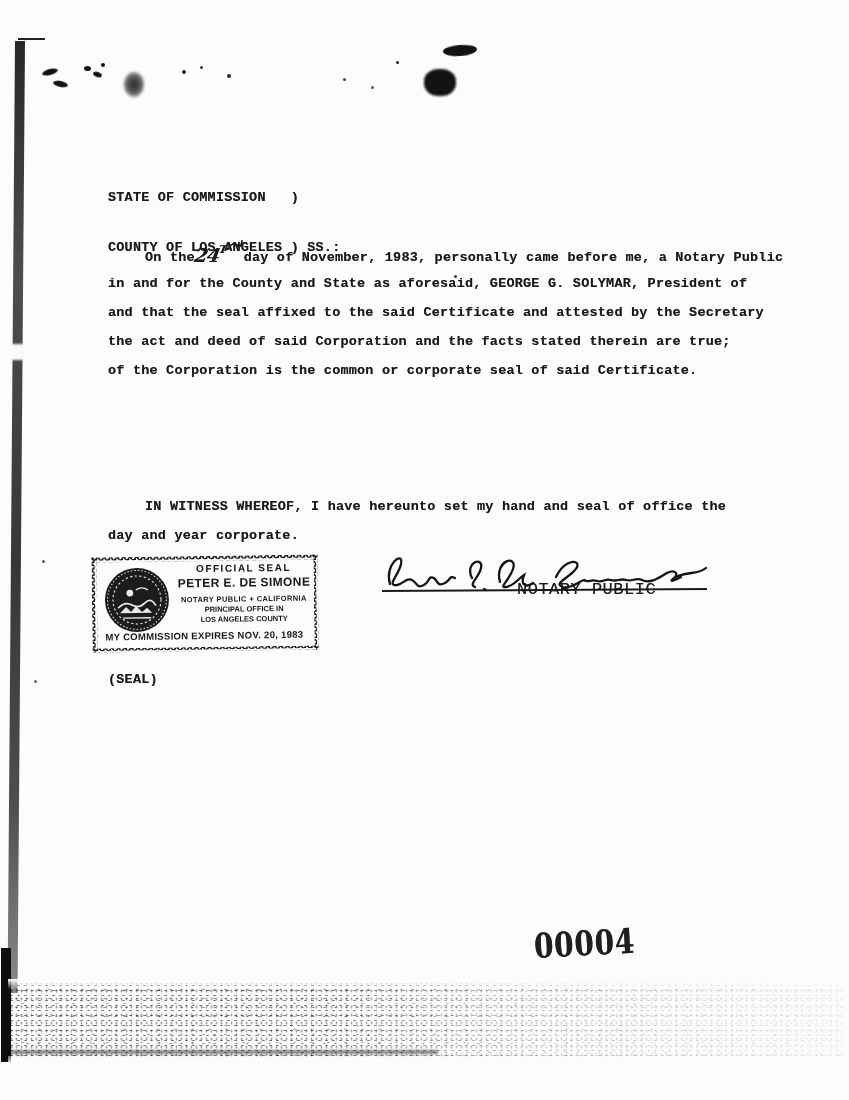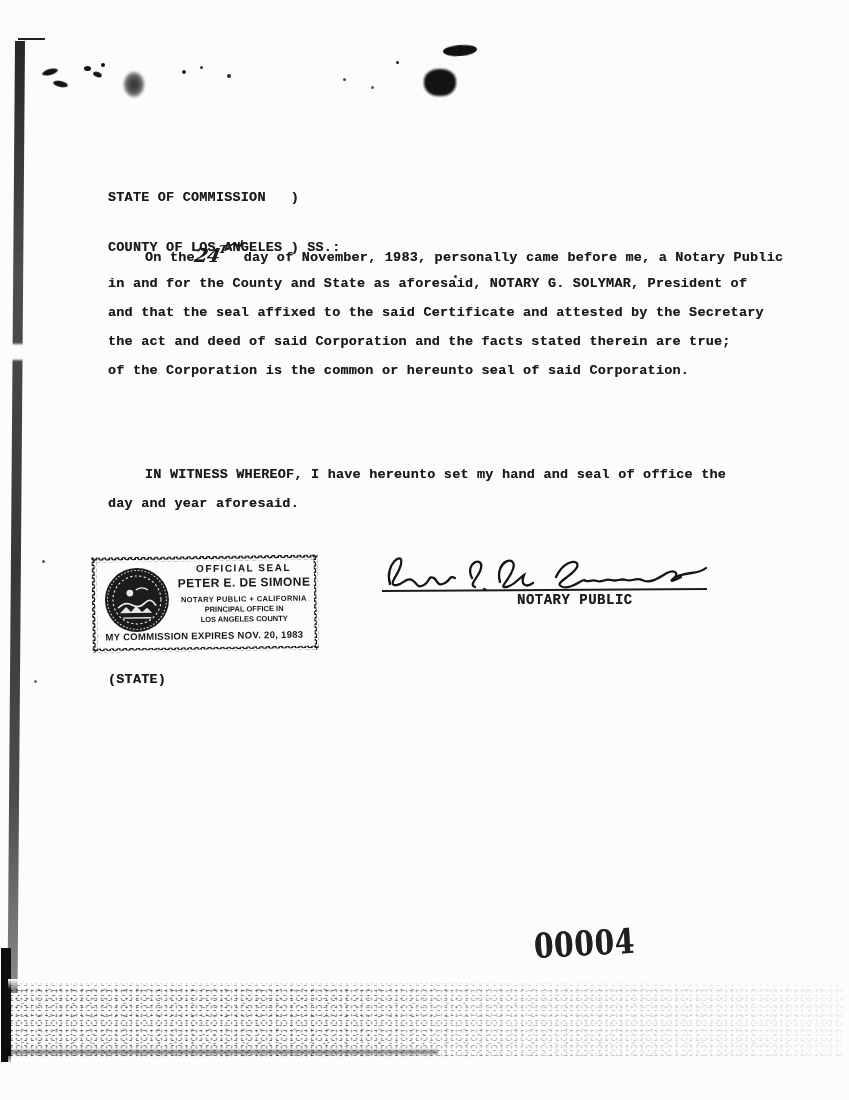--- a/index.html
+++ b/index.html
@@ -9,21 +9,21 @@
     font-family:"Liberation Mono","DejaVu Sans Mono",monospace;
     color:#1a1a1a;
   }
   
   .typed { font-weight:bold; font-size:13.5px; letter-spacing:.2px;
            text-shadow:0 0 .4px rgba(0,0,0,.55); }
   .venue { position:absolute; left:108px; top:157px; line-height:16.5px; white-space:pre; }
   .bodyblock { position:absolute; left:108px; top:240px; width:660px; }
   .bodyblock .line { height:29px; line-height:29px; white-space:pre; }
   .indent { padding-left:37px; }
-  .witness { position:absolute; left:108px; top:460px; width:660px; }
+  .witness { position:absolute; left:108px; top:492px; width:660px; }
   .witness .line { height:29px; line-height:29px; white-space:pre; }
   .sealnote { position:absolute; left:108px; top:672px; }
   
   .hand { display:inline-block; font-family:"DejaVu Serif",serif; font-style:italic;
           font-weight:bold; font-size:19px; transform:skewX(-10deg) translateY(1px);
           letter-spacing:-1px; }
   .hand-sup { display:inline-block; font-family:"DejaVu Serif",serif; font-style:italic;
           font-weight:bold; font-size:11px; transform:translateY(-8px) skewX(-10deg); }
   .flourish { position:relative; top:-10px; left:-1px; }
   
@@ -45,21 +45,21 @@
   .st2 { font-size:12px; margin-top:2px; letter-spacing:.4px; white-space:nowrap; }
   .st3 { font-size:7.5px; margin-top:5px; letter-spacing:.4px; white-space:nowrap; }
   .st4 { font-size:7.5px; margin-top:1px; }
   .st5 { font-size:7.5px; margin-top:1px; }
   .stc { position:absolute; left:12px; top:74px; width:200px; text-align:center;
          font-size:9.5px; letter-spacing:.3px; white-space:nowrap; }
   
   .sig { position:absolute; left:376px; top:544px; }
   .sigline { position:absolute; left:382px; top:589px; width:325px; height:1.8px;
              background:#1c1c1c; transform:rotate(-.35deg); }
-  .sigcap { position:absolute; left:517px; top:592px; font-weight:bold; font-size:14px;
+  .sigcap { position:absolute; left:517px; top:580px; font-weight:normal; font-size:17px;
             letter-spacing:.5px; }
   
   .bates { position:absolute; left:533px; top:926px;
            font-family:"DejaVu Serif",serif; font-weight:bold; font-size:34px;
            color:#1f1f1f; letter-spacing:1px; transform:rotate(-3deg) scaleX(.82);
            transform-origin:left top; text-shadow:0 0 .7px rgba(0,0,0,.7); }
   
   .streak { position:absolute; left:15px; top:41px; width:10px; height:952px;
             transform-origin:top center; transform:rotate(.45deg);
             background:linear-gradient(to bottom, rgba(15,15,15,.9), rgba(30,30,30,.78) 25%,
@@ -121,29 +121,29 @@
 
   <div class="venue typed">
     <div>STATE OF COMMISSION   )</div>
     <div>COUNTY OF LOS ANGELES ) SS.:</div>
   </div>
 
   <div class="bodyblock typed">
     <div class="line indent"><span>On the</span><span class="hand">24</span><span class="hand-sup">T</span><svg class="flourish" width="16" height="12" viewBox="0 0 16 12">
           <path d="M1,10 Q6,2 10,6 T15,2" fill="none" stroke="#1a1a1a" stroke-width="1.8" stroke-linecap="round"></path>
         </svg><span>day of November, 1983, personally came before me, a Notary Public</span></div>
-    <div class="line">in and for the County and State as aforesaid, NOTARY G. SOLYMAR, President of</div>
+    <div class="line">in and for the County and State as aforesaid, GEORGE G. SOLYMAR, President of</div>
     <div class="line">and that the seal affixed to the said Certificate and attested by the Secretary</div>
     <div class="line">the act and deed of said Corporation and the facts stated therein are true;</div>
-    <div class="line">of the Corporation is the common or hereunto seal of said Corporation.</div>
+    <div class="line">of the Corporation is the common or corporate seal of said Certificate.</div>
   </div>
 
   <div class="witness typed">
     <div class="line indent">IN WITNESS WHEREOF, I have hereunto set my hand and seal of office the</div>
-    <div class="line">day and year aforesaid.</div>
+    <div class="line">day and year corporate.</div>
   </div>
 
   <div class="stamp">
     <div class="sb h top"></div>
     <div class="sb h bot"></div>
     <div class="sb v lft"></div>
     <div class="sb v rgt"></div>
     <svg class="stamp-emblem" width="68" height="68" viewBox="0 0 68 68">
       <circle cx="34" cy="34" r="32" fill="#1c1c1c"></circle>
       <circle cx="34" cy="34" r="29.5" fill="none" stroke="#efefef" stroke-width="1" stroke-dasharray="1.5 2"></circle>
@@ -169,21 +169,21 @@
       <path d="M14,40 C8,20 28,6 25,20 C23,31 10,42 21,41 C28,40 30,33 36,36 C42,39 40,45 48,41 C54,38 52,31 58,34 C62,37 61,43 69,39 C75,36 73,31 79,34"></path>
       <path d="M96,34 C88,18 108,12 105,24 C103,34 92,40 99,43 M108,45 l2,1"></path>
       <path d="M124,38 C118,16 142,10 137,25 C133,37 122,44 130,43 C138,42 143,34 148,31 C144,41 150,44 157,39"></path>
       <path d="M180,33 C190,12 208,16 199,26 C191,35 177,40 187,43 C195,45 202,38 208,36 C212,39 215,35 221,37 C227,39 229,34 235,36 C241,38 244,34 250,36 C256,38 260,33 266,36 C274,40 283,34 291,29 C299,25 304,30 297,35 C293,38 298,37 305,33"></path>
       <path d="M300,33 C312,27 322,31 330,24"></path>
     </g>
   </svg>
   <div class="sigline"></div>
   <div class="sigcap typed">NOTARY PUBLIC</div>
 
-  <div class="sealnote typed">(STATE)</div>
+  <div class="sealnote typed">(SEAL)</div>
 
   <div class="bates">00004</div>
 
   <div class="noise"></div>
   <div class="noise-topfade"></div>
   <div class="noise-fade"></div>
   <div class="noise-botline"></div>
   <div class="noise-botfade"></div>
 
 </div>

